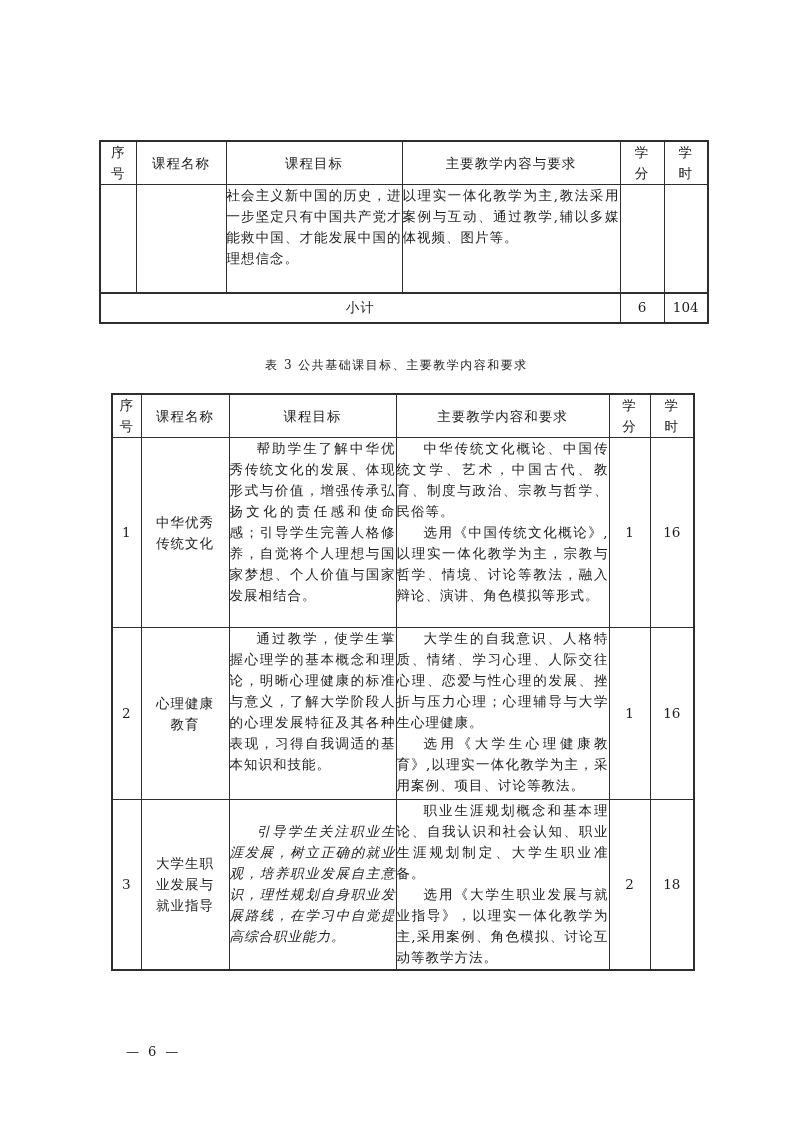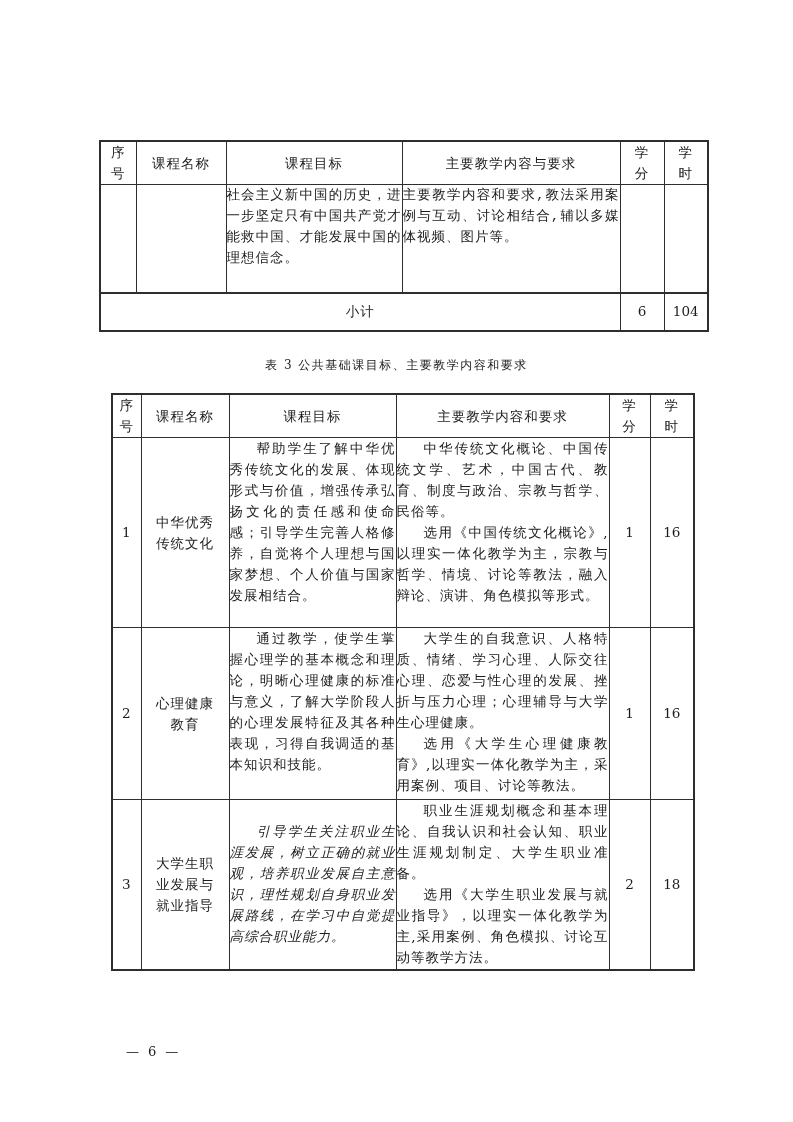--- a/index.html
+++ b/index.html
@@ -48,21 +48,21 @@
     padding: 2px 6px 2px 6px;
   }
   td.txt.vmid { vertical-align: middle; font-style: italic; }
   td.txt p {
     margin: 0;
     text-align: justify;
     text-justify: inter-ideograph;
     text-indent: 2em;
     letter-spacing: 1px;
   }
-  td.txt p.noindent { text-indent: 0; font-family: Liberation Mono, monospace; }
+  td.txt p.noindent { text-indent: 0; }
   
   td.cent {
     text-align: center;
     vertical-align: middle;
     white-space: pre-line;
     letter-spacing: 1px;
   }
   td.num {
     text-align: center;
     vertical-align: middle;
@@ -72,21 +72,21 @@
   td.subtotal-label {
     text-align: center;
     vertical-align: middle;
     letter-spacing: 1px;
   }
 
   
   #table1 { left: 99px;  top: 140px; width: 608px; }
   #table1 tr.hdr-row  { height: 42px; }
   #table1 tr.body-row { height: 108px; }
-  #table1 tr.subtotal { height: 38px; }
+  #table1 tr.subtotal { height: 30px; }
 
   
   .table3-title {
     position: absolute;
     left: 0;
     top: 357px;
     width: 793px;
     text-align: center;
     font-size: 12px;
     letter-spacing: 1.5px;
@@ -137,21 +137,21 @@
       <td class="hdr">学
 时</td>
     </tr>
     <tr class="body-row">
       <td class="cent"></td>
       <td class="cent"></td>
       <td class="txt">
         <p class="noindent">社会主义新中国的历史，进一步坚定只有中国共产党才能救中国、才能发展中国的理想信念。</p>
       </td>
       <td class="txt">
-        <p class="noindent">主要教学内容和要求,教法采用案例与互动、讨论相结合,辅以多媒体视频、图片等。</p>
+        <p class="noindent">以理实一体化教学为主,教法采用案例与互动、通过教学,辅以多媒体视频、图片等。</p>
       </td>
       <td class="num"></td>
       <td class="num"></td>
     </tr>
     <tr class="subtotal">
       <td class="subtotal-label" colspan="4">小计</td>
       <td class="num">6</td>
       <td class="num">104</td>
     </tr>
   </tbody>

